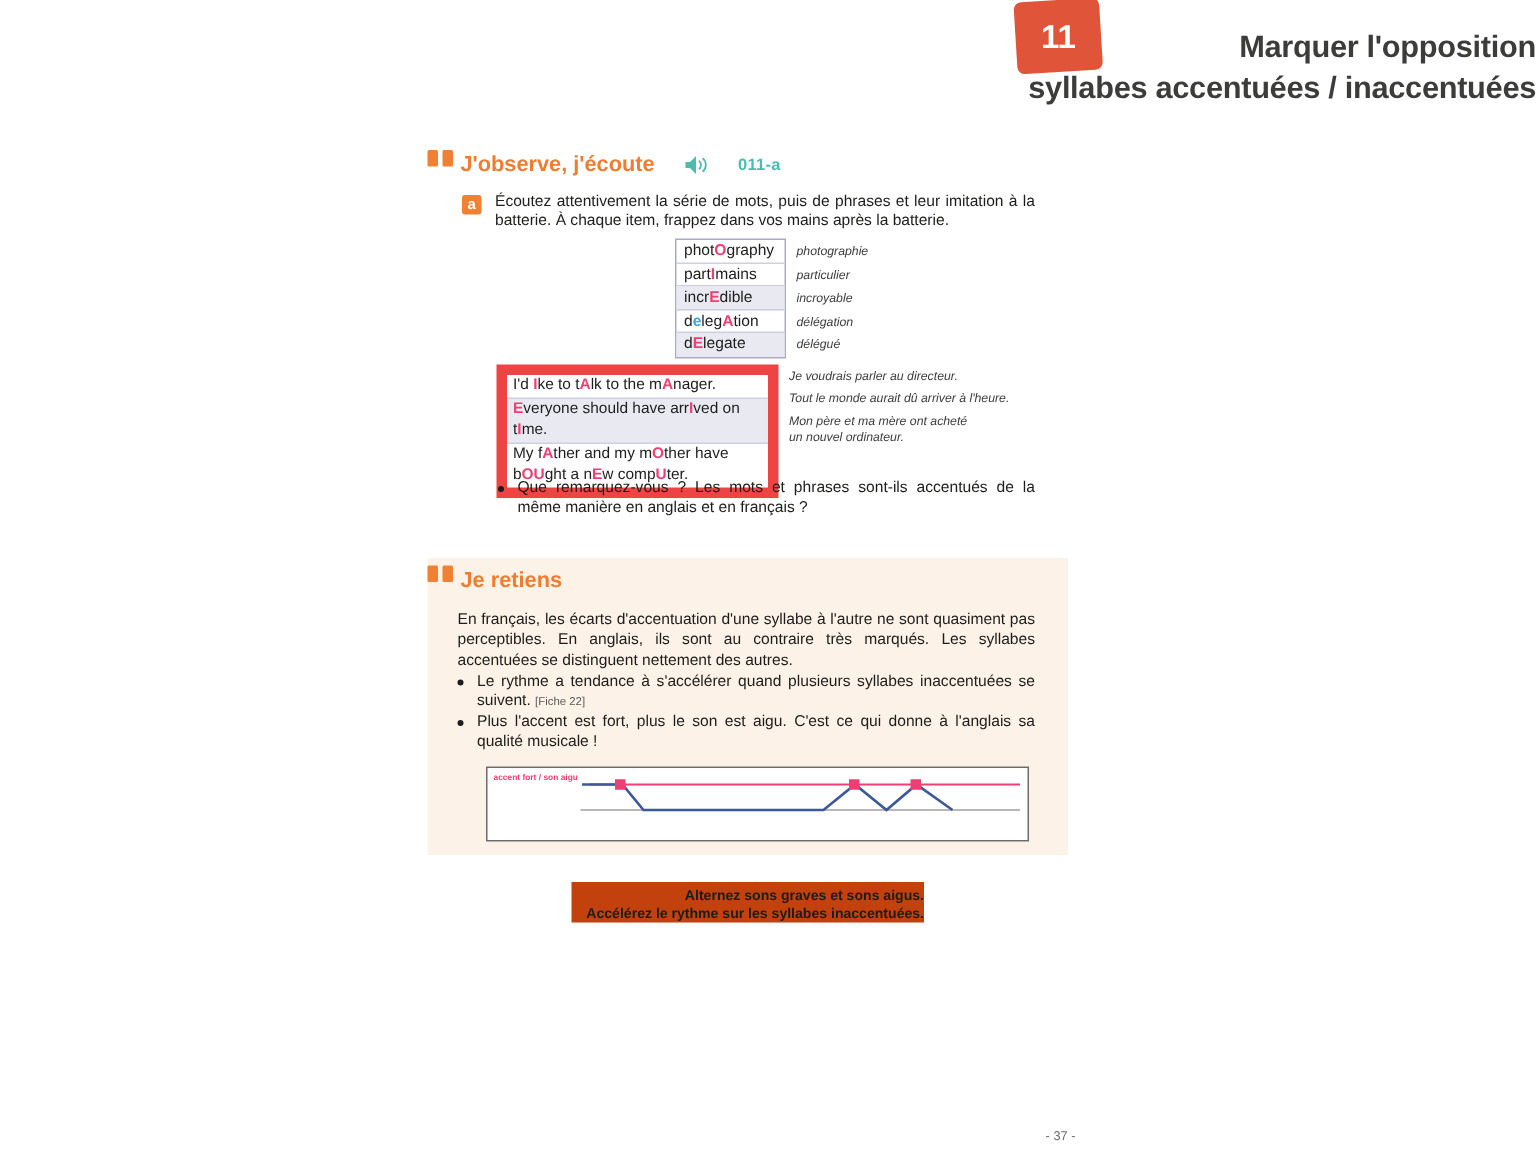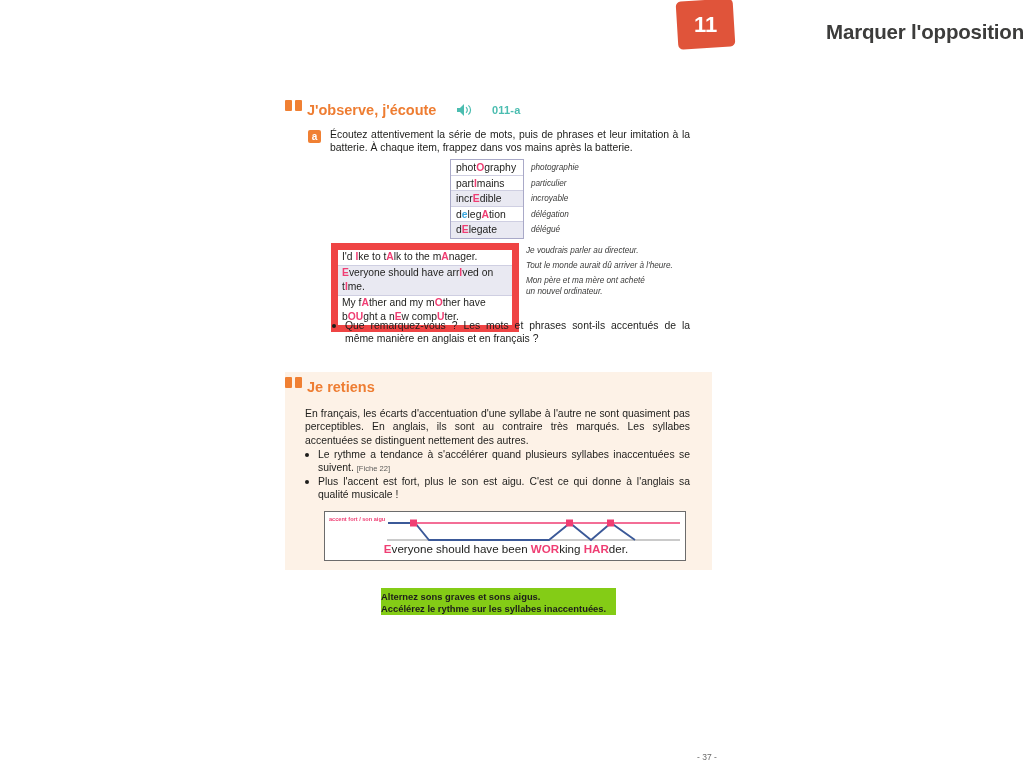--- a/index.html
+++ b/index.html
@@ -258,22 +258,22 @@
     color: #1d1d1b;
   }
 
   
   .tip-box {
     position: absolute;
     left: 381px;
     top: 588px;
     width: 235px;
     height: 27px;
-    background: #84cc16;
-    text-align: left;
+    background: #c2410c;
+    text-align: right;
     box-sizing: border-box;
     padding-top: 3px;
   }
   .tip-box div {
     font-size: 9.4px;
     font-weight: bold;
     line-height: 11.5px;
     color: #1d1d1b;
   }
 
@@ -286,20 +286,21 @@
     font-size: 8.5px;
     color: #6a6a69;
   }
   .page-number span { position: relative; left: 195px; }
 </style>
 </head>
 <body>
 
 <div class="page-header">
   <div class="title-line title-line-1">Marquer l'opposition</div>
+  <div class="title-line">syllabes accentuées / inaccentuées</div>
 </div>
 
 <div class="chapter-badge">
   <span>11</span>
 </div>
 
 <div class="section-head" style="left:285px; top:100px;">
   <div class="bracket">
       <i class="b1"></i>
       <i class="b2"></i>
@@ -375,21 +376,20 @@
 <div class="pitch-box">
   <div class="pitch-label">accent fort / son aigu</div>
   <svg width="360" height="32" viewBox="0 0 360 32" style="position:absolute; left:0; top:0;">
     <line x1="68" y1="11" x2="355" y2="11" stroke="#ef3e73" stroke-width="1.3"></line>
     <line x1="62" y1="28" x2="355" y2="28" stroke="#b8b8b8" stroke-width="1.3"></line>
     <polyline points="63,11 90,11 104,28 224,28 245,11 266,28 286,11 310,28" fill="none" stroke="#3b5998" stroke-width="1.8"></polyline>
     <rect x="85" y="7.5" width="7" height="7" fill="#ef3e73"></rect>
     <rect x="241" y="7.5" width="7" height="7" fill="#ef3e73"></rect>
     <rect x="282" y="7.5" width="7" height="7" fill="#ef3e73"></rect>
   </svg>
-  <div class="pitch-sentence" id="pitch-sentence"><span class="hl-pink">E</span><span>veryone should have been </span><span class="hl-pink">WOR</span><span>king </span><span class="hl-pink">HAR</span><span>der.</span></div>
 </div>
 
 <div class="tip-box">
   <div>Alternez sons graves et sons aigus.</div>
   <div>Accélérez le rythme sur les syllabes inaccentuées.</div>
 </div>
 
 <div class="page-number">
   <span>- 37 -</span>
 </div>

